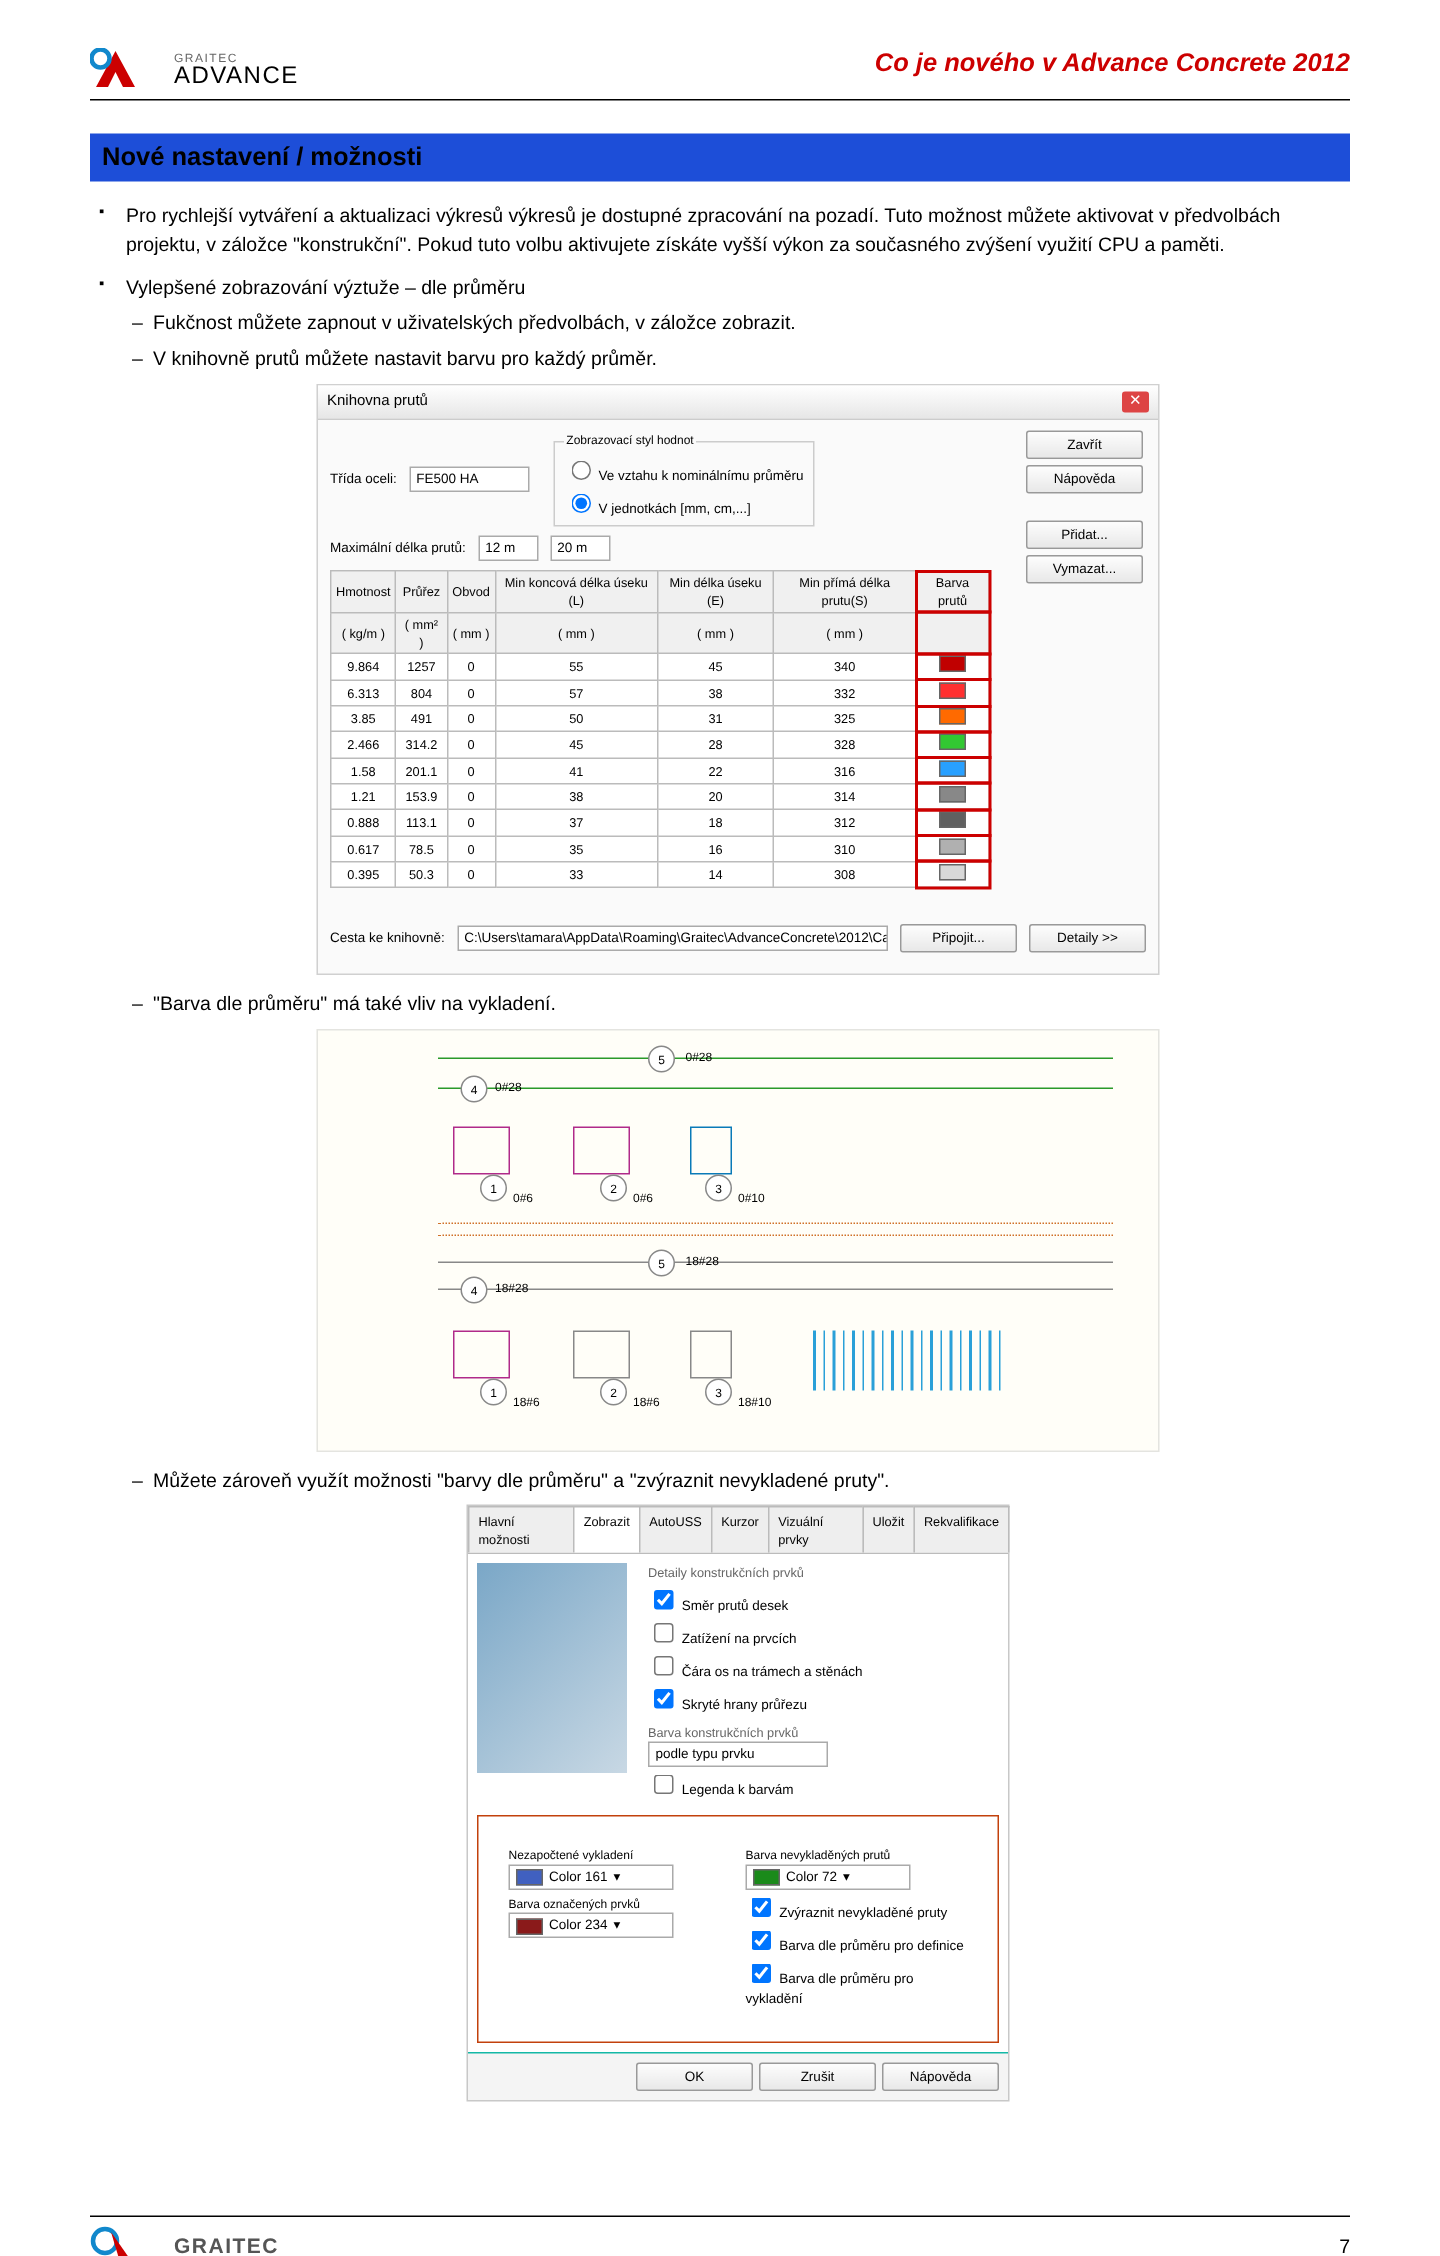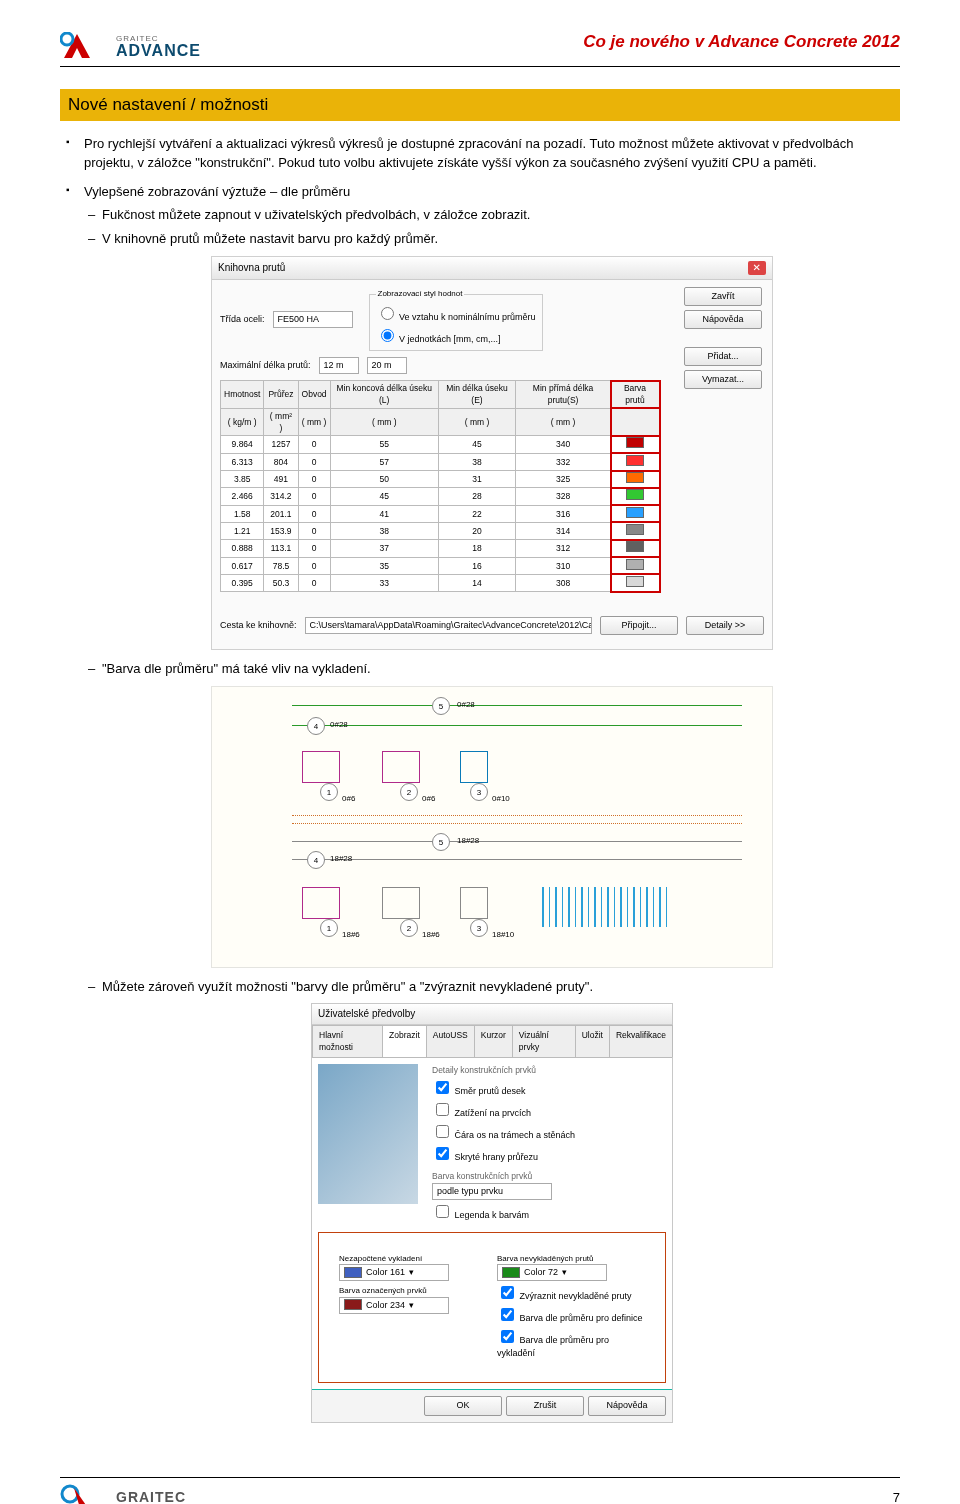--- a/index.html
+++ b/index.html
@@ -3,24 +3,24 @@
 <meta charset="utf-8">
 <style>
 body{margin:0;padding:0;font-family:Arial,Helvetica,sans-serif;font-size:13px;background:#fff;color:#000;width:960px}
 .page{padding:32px 60px 20px 60px;position:relative;min-height:1480px}
 .hdr{display:flex;align-items:flex-start;justify-content:space-between;margin-bottom:2px}
 .logo{display:flex;align-items:center;gap:22px}
 .logo-g{width:34px;height:30px;position:relative}
 .logo-g svg{display:block}
 .logo-txt{display:flex;flex-direction:column;line-height:1}
 .logo-txt .gr{font-size:8px;color:#666;letter-spacing:1px}
-.logo-txt .adv{font-size:16px;font-weight:bold;color:#0c4a6e;letter-spacing:1px}
+.logo-txt .adv{font-size:16px;font-weight:normal;color:#000000;letter-spacing:1px}
 .doc-title{font-size:17px;font-style:italic;font-weight:bold;color:#c00;text-align:right}
 .hr-top{border:none;border-top:1.5px solid #000;margin:4px 0 22px 0}
-.section-title{font-size:17px;font-weight:normal;background:#eab308;padding:6px 8px;margin-bottom:14px}
+.section-title{font-size:17px;font-weight:bold;background:#1d4ed8;padding:6px 8px;margin-bottom:14px}
 ul.lvl1{list-style:none;padding-left:24px;margin:0}
 ul.lvl1>li{position:relative;margin-bottom:10px;line-height:1.45}
 ul.lvl1>li::before{content:"▪";position:absolute;left:-18px;top:0;font-size:10px}
 ul.lvl2{list-style:none;padding-left:18px;margin:4px 0 0 0}
 ul.lvl2>li{position:relative;margin-bottom:6px;line-height:1.4}
 ul.lvl2>li::before{content:"–";position:absolute;left:-14px;top:0}
 .shot{display:block;margin:8px auto 10px auto;border:1px solid #d0d0d0;background:#fafafa}
 .dialog{width:560px;padding:0;font-size:9px}
 .dlg-title{background:linear-gradient(#fff,#e6e6e6);border-bottom:1px solid #ccc;padding:4px 6px;font-size:10px;display:flex;justify-content:space-between;align-items:flex-start}
 .dlg-body{padding:8px}
@@ -322,21 +322,20 @@
             <span></span>
         </div>
       </div>
 
       <ul class="lvl2">
         <li>Můžete zároveň využít možnosti "barvy dle průměru" a "zvýraznit nevykladené pruty".</li>
       </ul>
 
       
       <div class="pref">
-        <div class="pref-title">Uživatelské předvolby</div>
         <div class="tabs" id="ptabs">
             <span>Hlavní možnosti</span>
             <span class="act">Zobrazit</span>
             <span>AutoUSS</span>
             <span>Kurzor</span>
             <span>Vizuální prvky</span>
             <span>Uložit</span>
             <span>Rekvalifikace</span>
           </div>
         <div class="pref-body">
@@ -351,21 +350,21 @@
             <span class="ipt" style="width:110px;display:inline-block">podle typu prvku</span>
             <label class="chk"><input type="checkbox" style=""> <span>Legenda k barvám</span></label>
           </div>
         </div>
         <div class="grp" style="margin:2px 6px 6px 6px">
           <div class="grp-row">
             <div class="grp-col">
               <div style="font-size:8px">Nezapočtené vykladení</div>
               <span class="ipt" style="display:flex;align-items:center;gap:4px;width:100px"><span class="swatch" style="background:#4060c0"></span><span>Color 161</span> ▾</span>
               <div style="font-size:8px;margin-top:4px">Barva označených prvků</div>
-              <span class="ipt" style="display:flex;align-items:flex-start;gap:4px;width:100px"><span class="swatch" style="background:#8a1a1a"></span><span>Color 234</span> ▾</span>
+              <span class="ipt" style="display:flex;align-items:flex-end;gap:4px;width:100px"><span class="swatch" style="background:#8a1a1a"></span><span>Color 234</span> ▾</span>
             </div>
             <div class="grp-col">
               <div style="font-size:8px">Barva nevykladěných prutů</div>
               <span class="ipt" style="display:flex;align-items:center;gap:4px;width:100px"><span class="swatch" style="background:#1a8a1a"></span><span>Color 72</span> ▾</span>
               <label class="chk"><input type="checkbox" checked="" style=""> <span>Zvýraznit nevykladěné pruty</span></label>
               <label class="chk"><input type="checkbox" checked="" style=""> <span>Barva dle průměru pro definice</span></label>
               <label class="chk"><input type="checkbox" checked="" style=""> <span>Barva dle průměru pro vykladění</span></label>
             </div>
           </div>
         </div>

